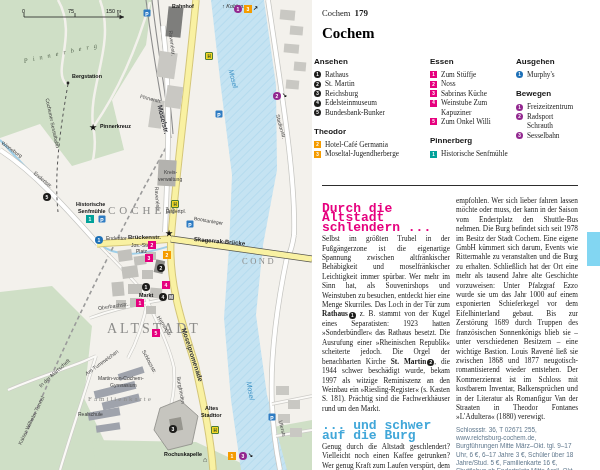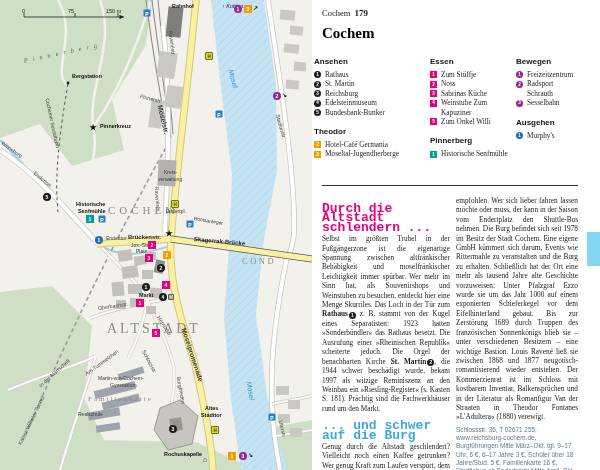--- a/index.html
+++ b/index.html
@@ -317,28 +317,28 @@
       <div class="legend-item"><span class="badge pink">4</span><span>Weinstube Zum Kapuziner</span></div>
       <div class="legend-item"><span class="badge pink">5</span><span>Zum Onkel Willi</span></div>
     </div>
     <div class="legend-section">
       <div class="legend-heading">Pinnerberg</div>
       <div class="legend-item"><span class="badge teal">1</span><span>Historische Senfmühle</span></div>
     </div>
   </div>
 <div class="legend-col" id="lc2">
     <div class="legend-section">
+      <div class="legend-heading">Ausgehen</div>
+      <div class="legend-item"><span class="badge blue">1</span><span>Murphy's</span></div>
+    </div>
+    <div class="legend-section">
       <div class="legend-heading">Bewegen</div>
       <div class="legend-item"><span class="badge purple">1</span><span>Freizeitzentrum</span></div>
       <div class="legend-item"><span class="badge purple">2</span><span>Radsport Schrauth</span></div>
       <div class="legend-item"><span class="badge purple">3</span><span>Sesselbahn</span></div>
-    </div>
-    <div class="legend-section">
-      <div class="legend-heading">Ausgehen</div>
-      <div class="legend-item"><span class="badge blue">1</span><span>Murphy's</span></div>
     </div>
   </div>
 
 <div id="rule"></div>
 
 <div class="article-col" id="ac0">
     <div class="bh h-pink">Durch die Altstadt schlendern ...</div>
     <p class="body-p"><span>Selbst im größten Trubel in der Fußgängerzone ist die eigenartige Spannung zwischen altfränkischer Behäbigkeit und moselfränkischer Leichtigkeit immer spürbar. Wer mehr im Sinn hat, als Souvenirshops und Weinstuben zu besuchen, entdeckt hier eine Menge Skurriles. Das Loch in der Tür zum </span><span class="b">Rathaus</span><span class="mk-inline">1</span><span> z. B. stammt von der Kugel eines Separatisten: 1923 hatten »Sonderbündler« das Rathaus besetzt. Die Ausrufung einer »Rheinischen Republik« scheiterte jedoch. Die Orgel der benachbarten Kirche </span><span class="b">St. Martin</span><span class="mk-inline">2</span><span>, die 1944 schwer beschädigt wurde, bekam 1997 als witzige Reminiszenz an den Weinbau ein »Riesling-Register« (s. Kasten S. 181). Prächtig sind die Fachwerkhäuser rund um den Markt.</span></p>
     <div class="bh h-blue">... und schwer auf die Burg</div>
     <p class="body-p"><span>Genug durch die Altstadt geschlendert? Vielleicht noch einen Kaffee getrunken? Wer genug Kraft zum Laufen verspürt, dem sei der steile Spaziergang über die Oberbachstraße auf die </span></p>

